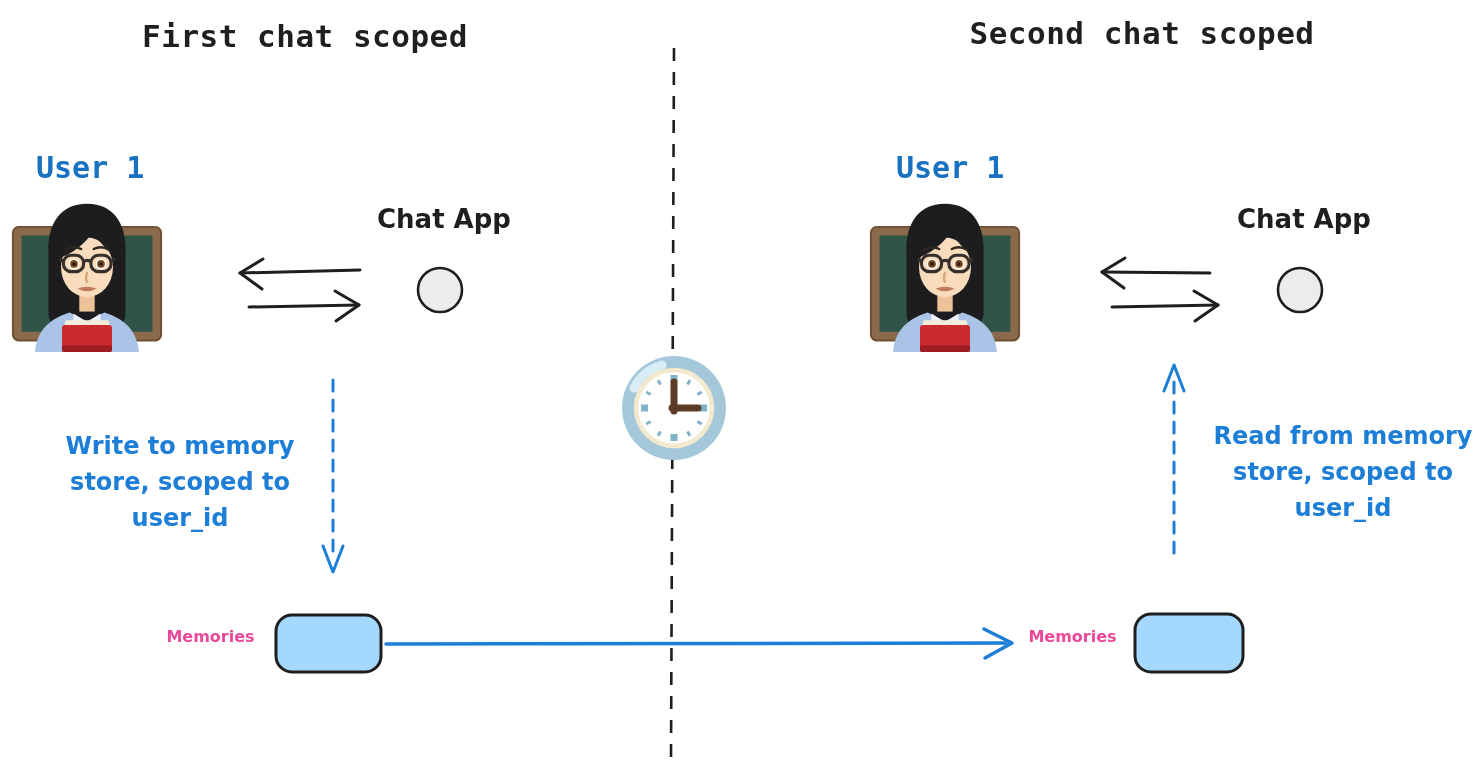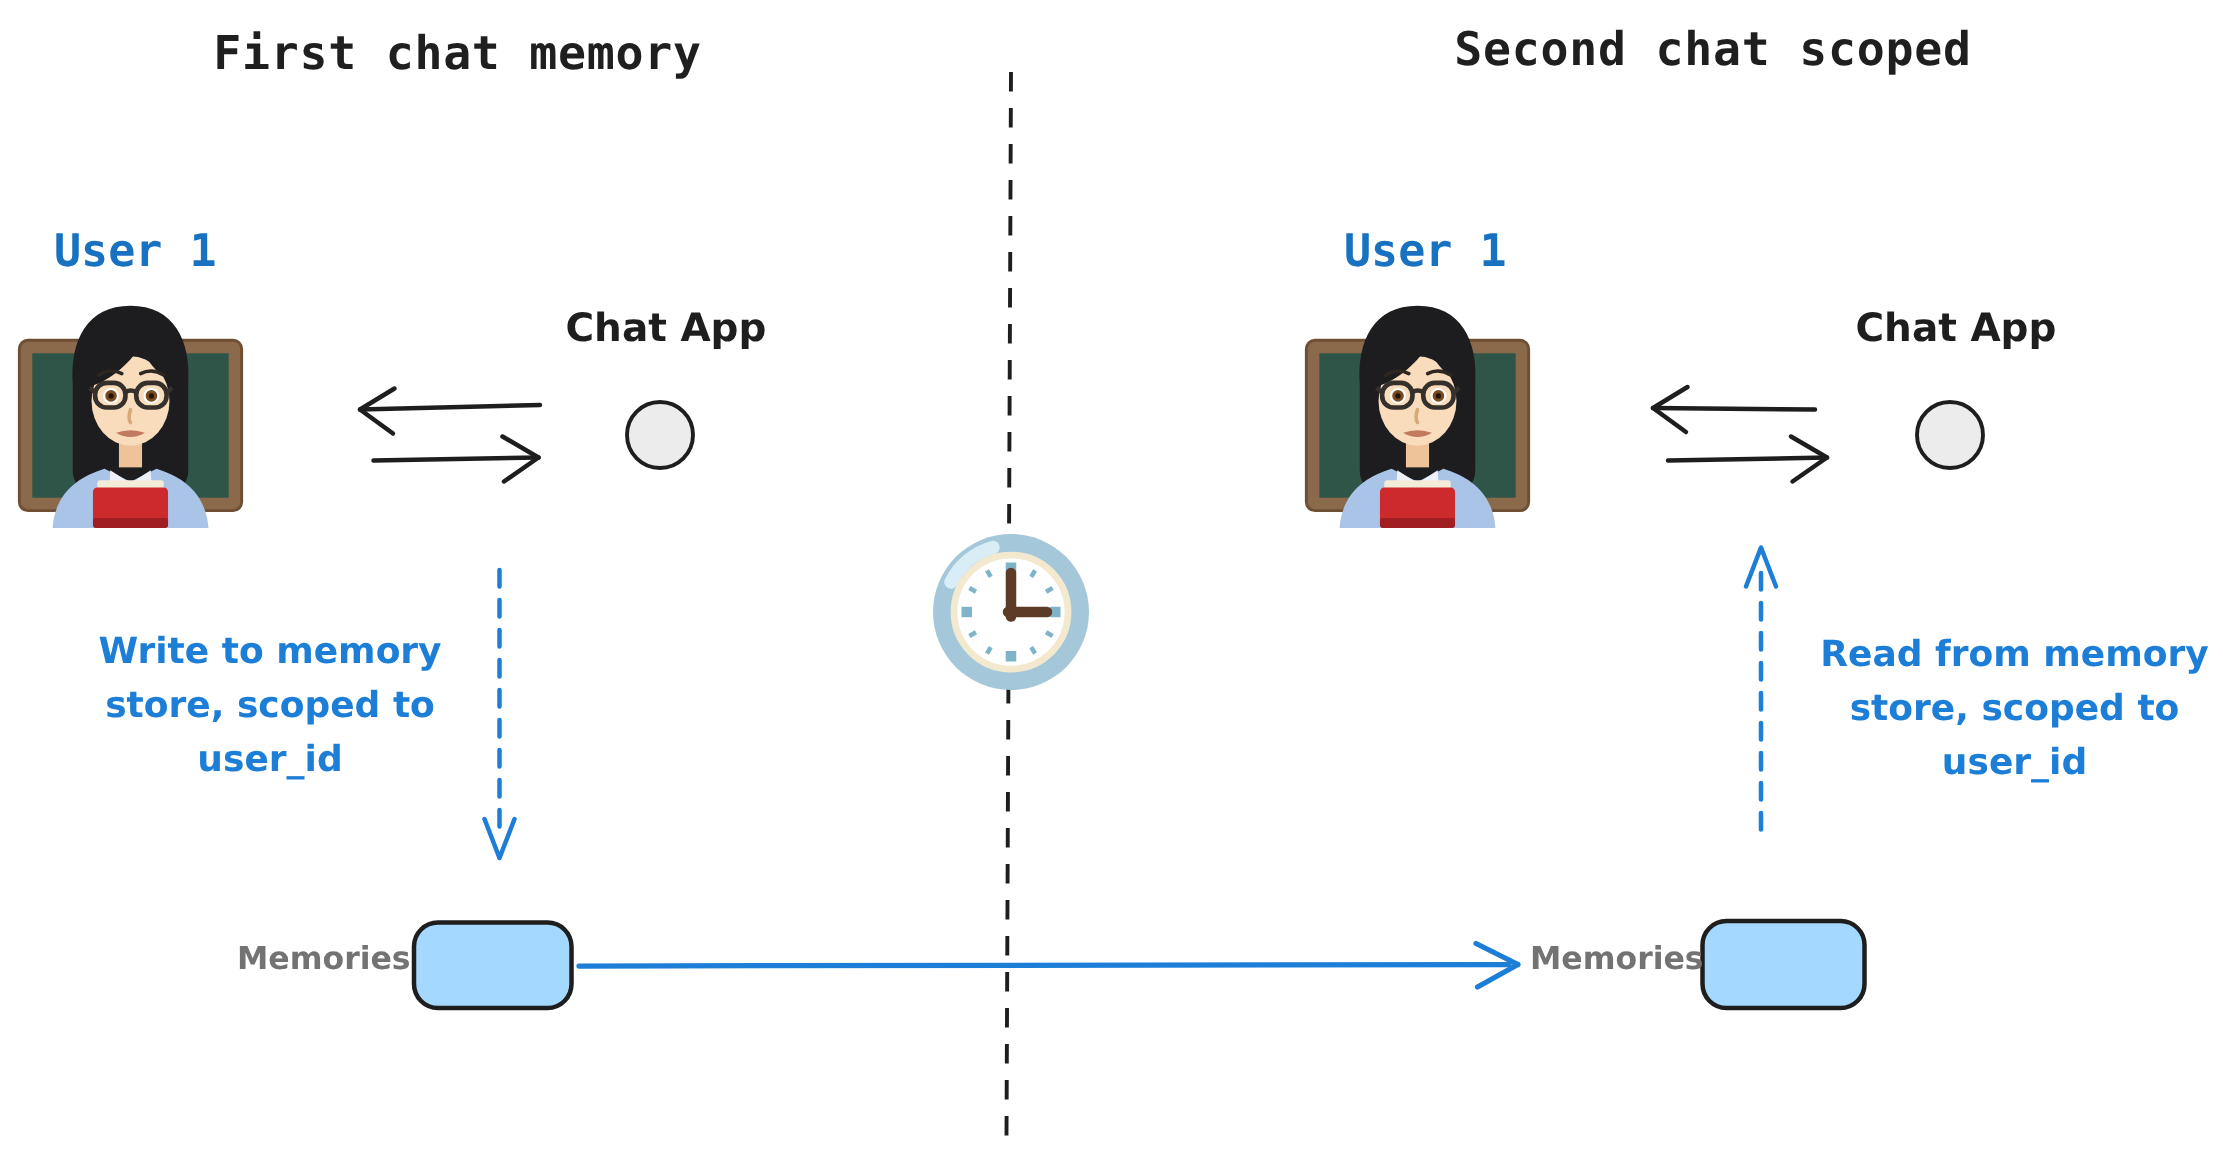--- a/index.html
+++ b/index.html
@@ -24,21 +24,21 @@
     font-family:cursive, "DejaVu Sans", sans-serif;
   }
   .app-label {
     font-size:26px; color:#1e1e1e; text-align:left; font-weight:600;
   }
   .note {
     font-size:24px; color:#1c7ed6; text-align:center;
     line-height:1.5; white-space:pre-line; font-weight:600;
   }
   .memories-label {
-    font-size:21px; color:#737373; text-align:center; font-weight:600;
+    font-size:16px; color:#ec4899; text-align:center; font-weight:600;
   }
 </style>
 </head>
 <body>
 
 <div class="canvas">
 
   <svg class="layer" width="1482" height="777" viewBox="0 0 1482 777">
     <defs>
       <symbol id="teacher" viewBox="0 0 160 160">
@@ -145,33 +145,33 @@
       <path d="M1012,643 L984,629 M1012,643 L985,658"></path>
     </g>
 
     <rect x="276" y="615" width="105" height="57" rx="16" fill="#a5d8ff" stroke="#1e1e1e" stroke-width="3"></rect>
     <rect x="1135" y="614" width="108" height="58" rx="16" fill="#a5d8ff" stroke="#1e1e1e" stroke-width="3"></rect>
 
     <use href="#teacher" x="10" y="198" width="154" height="154"></use>
     <use href="#teacher" x="868" y="198" width="154" height="154"></use>
   </svg>
 
-  <div class="abs session-title" style="left:122px; top:18px; width:366px;">First chat memory</div>
+  <div class="abs session-title" style="left:122px; top:18px; width:366px;">First chat scoped</div>
 
   <div class="abs session-title" style="left:950px; top:15px; width:384px;">Second chat scoped</div>
 
   <div class="abs user-label" style="left:24px; top:150px;">User 1</div>
 
   <div class="abs user-label" style="left:884px; top:150px;">User 1</div>
 
   <div class="abs hand app-label" style="left:377px; top:204px; width:140px;">Chat App</div>
 
   <div class="abs hand app-label" style="left:1237px; top:204px; width:140px;">Chat App</div>
 
-  <div class="abs hand note" style="left:55px; top:416px; width:250px;">Write to memory
+  <div class="abs hand note" style="left:55px; top:428px; width:250px;">Write to memory
 store, scoped to
 user_id</div>
 
   <div class="abs hand note" style="left:1207px; top:418px; width:272px;">Read from memory
 store, scoped to
 user_id</div>
 
   <div class="abs hand memories-label" style="left:158px; top:627px; width:105px;">Memories</div>
 
   <div class="abs hand memories-label" style="left:1020px; top:627px; width:105px;">Memories</div>

